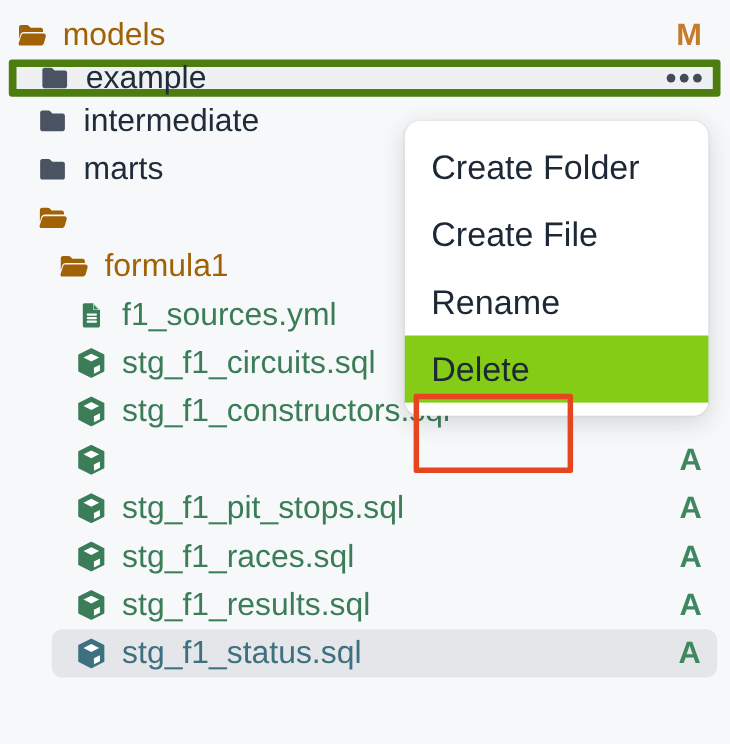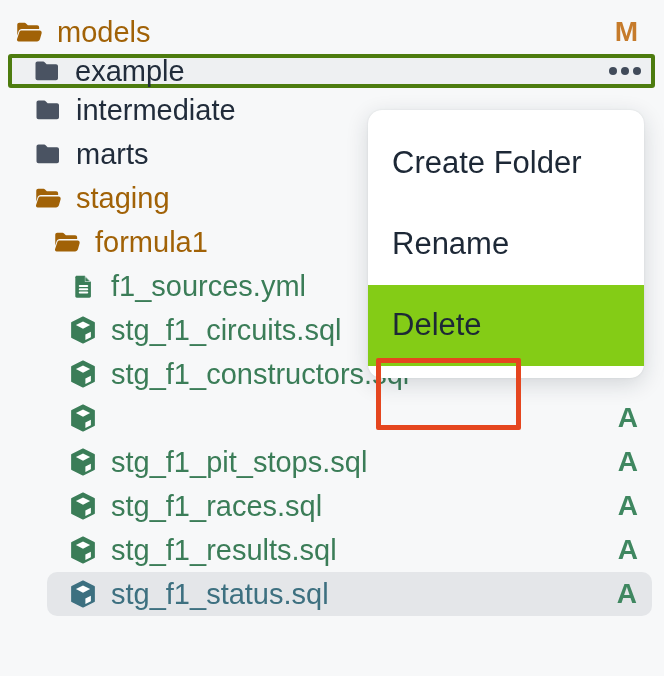--- a/index.html
+++ b/index.html
@@ -28,21 +28,21 @@
   .teal{color:#3d7080;}
   .label{line-height:1;}
   .badge{margin-left:auto;margin-right:26px;font-weight:700;font-size:28px;}
   .badge.m{color:#c67b2b;}
   .badge.a{color:#3f8760;}
 
   
   .row-example{
     box-sizing:border-box;height:34px;
     margin-left:8px;margin-right:9px;
-    border:4px solid #4d7c0f;border-radius:3px;
+    border:7px solid #4d7c0f;border-radius:3px;
     background:#eef0f2;
     padding-left:20px;
     text-align:center;
   }
   .ellipsis{margin-left:auto;margin-right:10px;display:flex;align-items:center;}
   .ellipsis i{width:8px;height:8px;border-radius:50%;background:#414b5a;display:block;margin-left:4px;}
 
   
   .row-selected{
     box-sizing:border-box;height:44px;
@@ -141,21 +141,20 @@
       </span>
     <span class="label">marts</span>
   </div>
 
   <div class="row lvl1">
     <span class="icon orange">
         <svg viewBox="0 0 24 24" fill="currentColor">
           <use href="#ico-folder-open"></use>
         </svg>
       </span>
-    <span class="label orange">staging</span>
   </div>
 
   <div class="row lvl2">
     <span class="icon orange">
         <svg viewBox="0 0 24 24" fill="currentColor">
           <use href="#ico-folder-open"></use>
         </svg>
       </span>
     <span class="label orange">formula1</span>
   </div>
@@ -234,16 +233,17 @@
         </svg>
       </span>
     <span class="label teal">stg_f1_status.sql</span>
     <span class="badge a">A</span>
   </div>
 
 </div>
 
 <div class="context-menu">
   <div class="menu-item">Create Folder</div>
+  <div class="menu-item">Create File</div>
   <div class="menu-item">Rename</div>
   <div class="menu-item highlighted">Delete</div>
   <div class="delete-annotation-box"></div>
 </div>
 
 </body></html>

